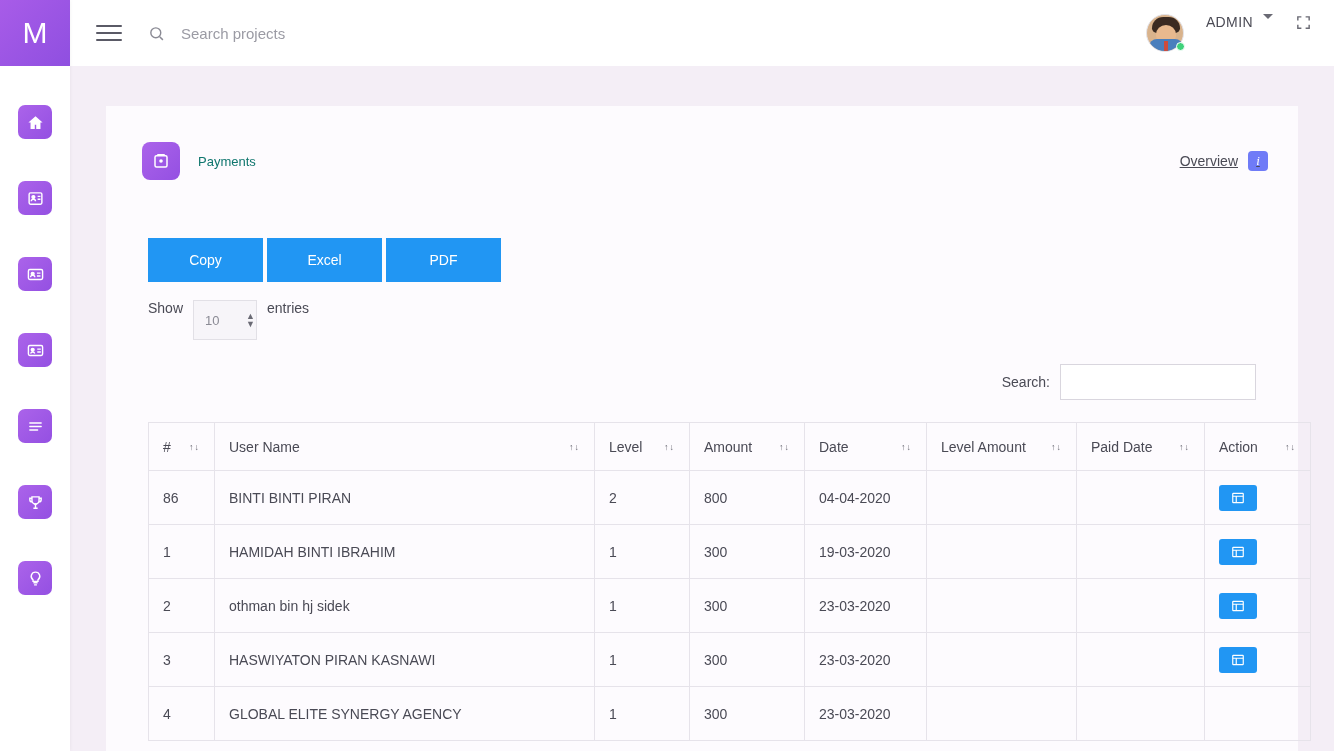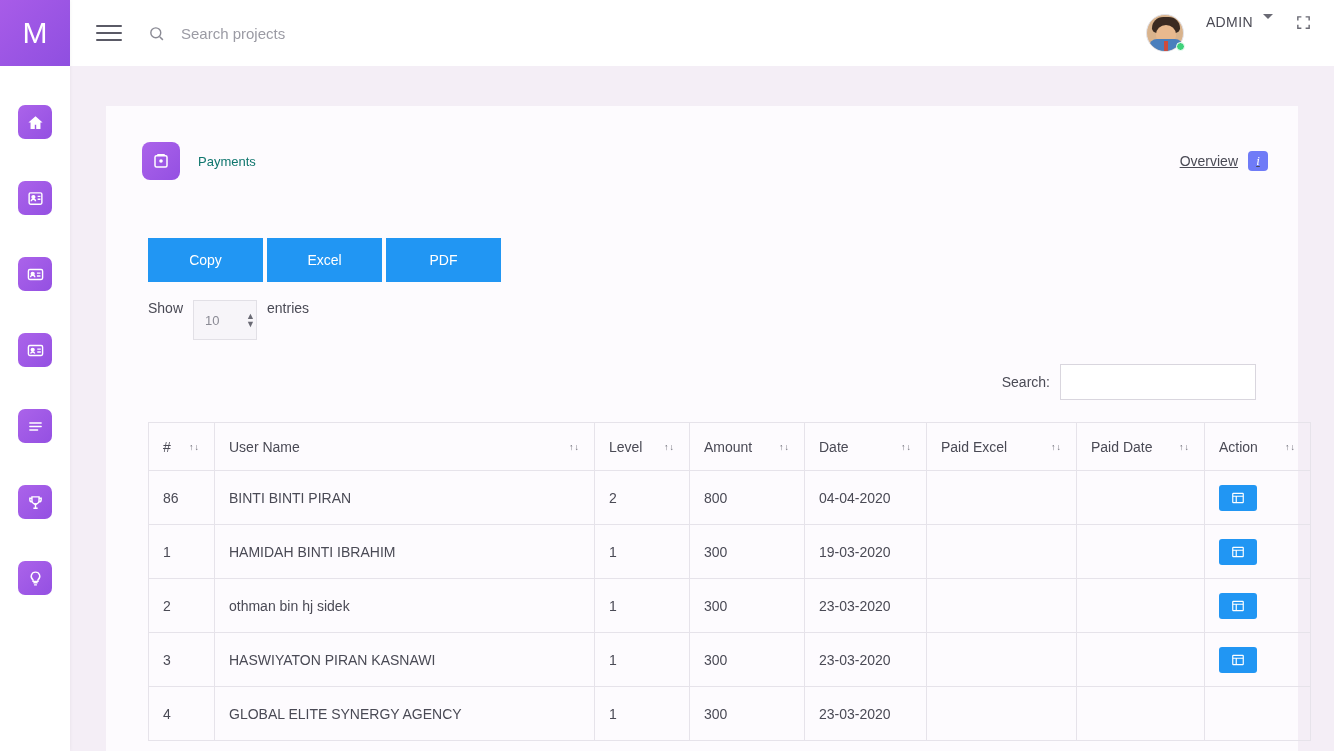--- a/index.html
+++ b/index.html
@@ -365,21 +365,21 @@
                     </div>
                   </th>
                 <th>
                     <div class="th-inner">
                       <span>Date</span>
                       <span class="sorter">↑↓</span>
                     </div>
                   </th>
                 <th>
                     <div class="th-inner">
-                      <span>Paid Excel</span>
+                      <span>Level Amount</span>
                       <span class="sorter">↑↓</span>
                     </div>
                   </th>
                 <th>
                     <div class="th-inner">
                       <span>Paid Date</span>
                       <span class="sorter">↑↓</span>
                     </div>
                   </th>
                 <th>

